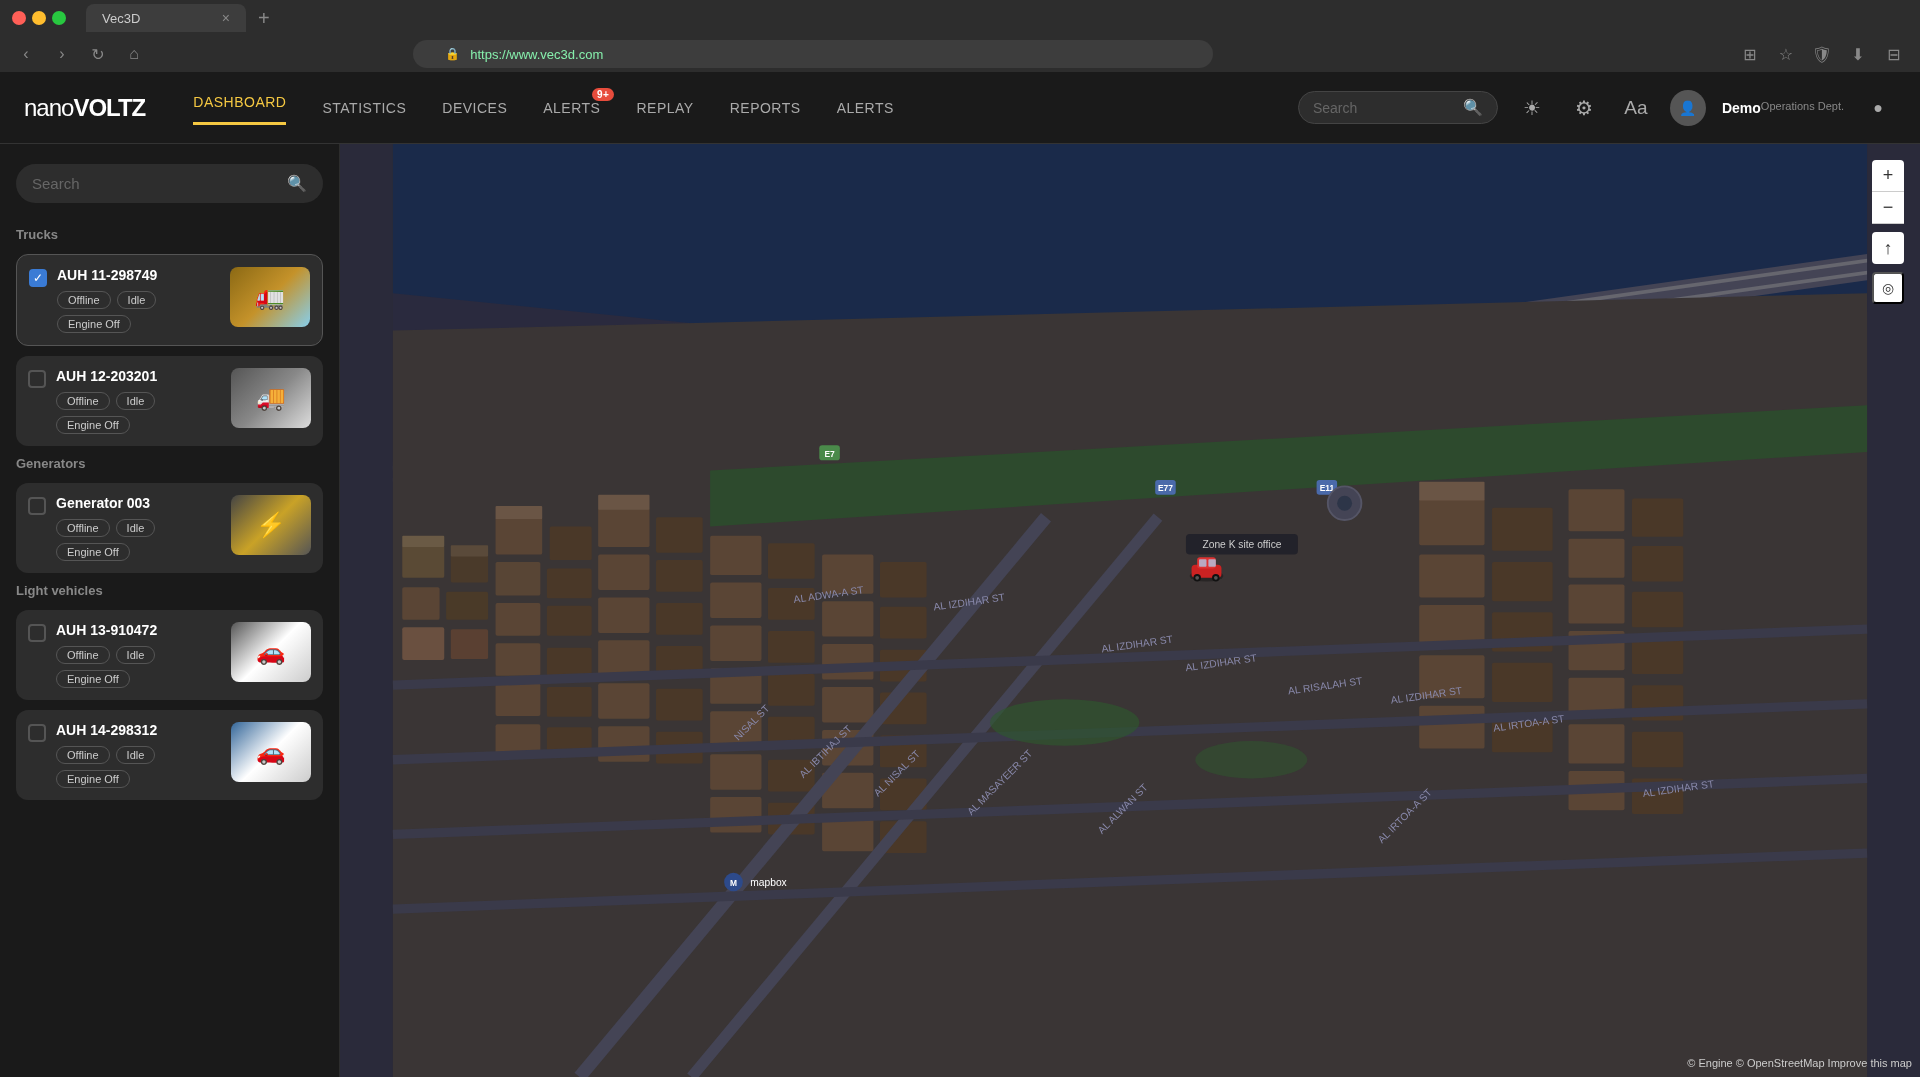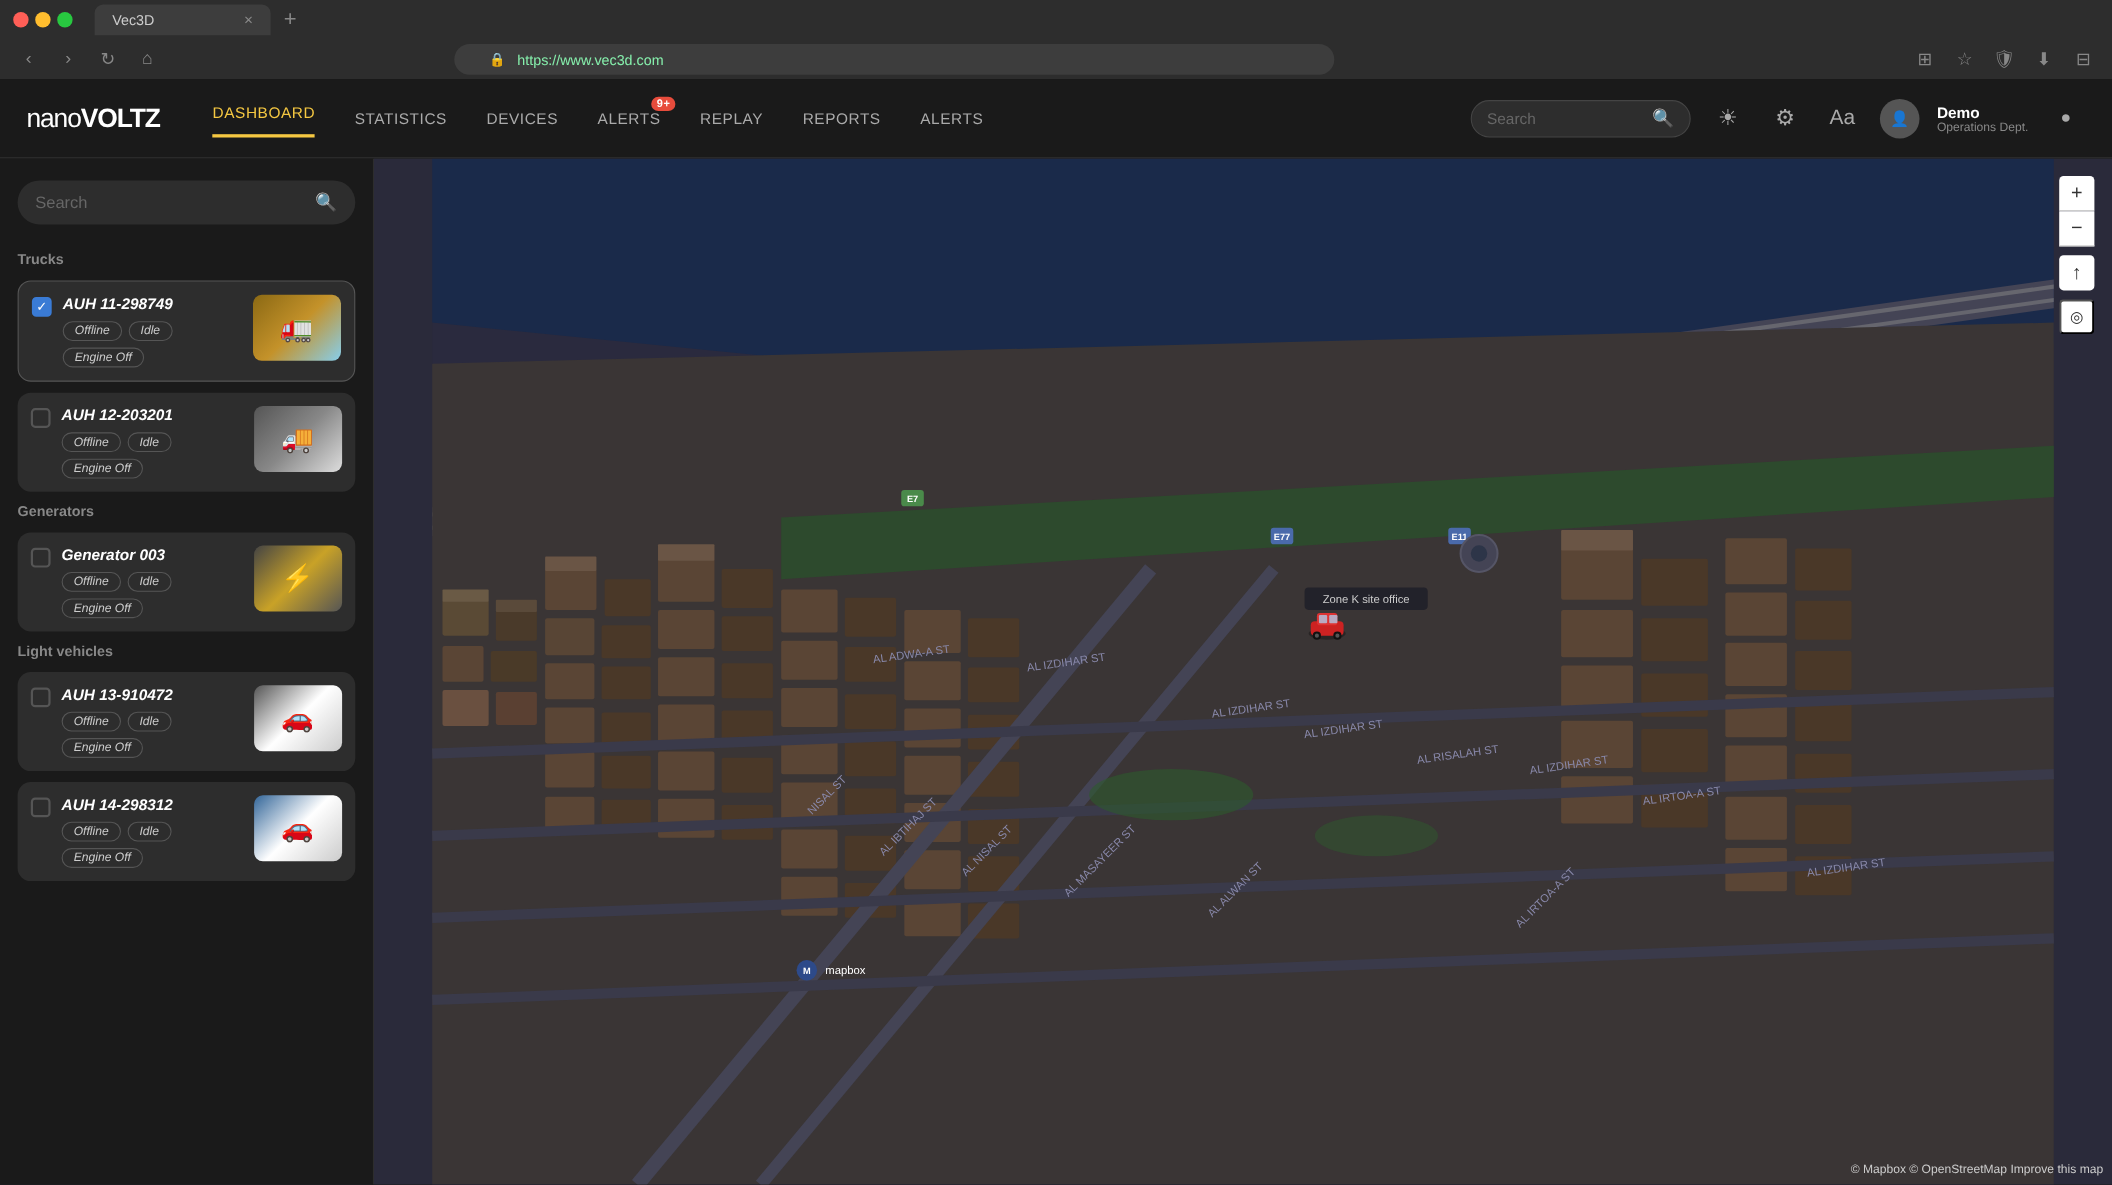--- a/index.html
+++ b/index.html
@@ -35,21 +35,21 @@
     .nav { display: flex; gap: 36px; align-items: center; }
     .nav-item { color: #aaa; font-size: 14px; font-weight: 500; letter-spacing: 0.5px; cursor: pointer; padding: 4px 0; text-decoration: none; position: relative; }
     .nav-item.active { color: #f5c842; border-bottom: 3px solid #f5c842; padding-bottom: 12px; }
     .nav-badge { position: absolute; top: -8px; right: -14px; background: #e74c3c; color: #fff; font-size: 10px; font-weight: 700; border-radius: 10px; padding: 1px 5px; min-width: 18px; text-align: center; }
     .header-right { margin-left: auto; display: flex; align-items: center; gap: 16px; }
     .header-search { background: #2d2d2d; border: 1px solid #444; border-radius: 20px; display: flex; align-items: center; padding: 6px 14px; gap: 8px; width: 200px; }
     .header-search input { background: none; border: none; color: #ccc; font-size: 14px; outline: none; width: 100%; }
     .header-search input::placeholder { color: #666; }
     .header-icon-btn { background: none; border: none; color: #aaa; font-size: 20px; cursor: pointer; width: 36px; height: 36px; display: flex; align-items: center; justify-content: center; border-radius: 50%; }
     .user-avatar { width: 36px; height: 36px; border-radius: 50%; background: #555; display: flex; align-items: center; justify-content: center; font-size: 14px; cursor: pointer; overflow: hidden; }
-    .user-info { display: flex; flex-direction: column; cursor: pointer; }
+    .user-info { display: flex; flex-direction: row; cursor: pointer; }
     .user-name { color: #fff; font-size: 14px; font-weight: 600; }
     .user-dept { color: #888; font-size: 11px; }
 
     
     .main { display: flex; flex: 1; overflow: hidden; }
 
     
     .sidebar { width: 340px; background: #1a1a1a; display: flex; flex-direction: column; overflow-y: auto; flex-shrink: 0; border-right: 1px solid #2d2d2d; padding: 20px 16px; }
     .sidebar::-webkit-scrollbar { width: 4px; }
     .sidebar::-webkit-scrollbar-track { background: #1a1a1a; }
@@ -57,21 +57,21 @@
     .devices-list-title { font-size: 26px; font-weight: 600; color: #fff; margin-bottom: 20px; }
     .search-box { background: #2d2d2d; border-radius: 24px; display: flex; align-items: center; padding: 10px 16px; gap: 8px; margin-bottom: 20px; }
     .search-box input { background: none; border: none; color: #ccc; font-size: 15px; outline: none; flex: 1; }
     .search-box input::placeholder { color: #666; }
     .search-icon { color: #888; font-size: 16px; cursor: pointer; }
     .category-title { color: #888; font-size: 13px; font-weight: 600; margin-bottom: 12px; margin-top: 4px; }
     .device-card { background: #2d2d2d; border-radius: 12px; padding: 12px; margin-bottom: 10px; display: flex; align-items: flex-start; gap: 10px; position: relative; overflow: hidden; }
     .device-card.selected { background: #2d2d2d; border: 1px solid #555; }
     .device-checkbox { width: 18px; height: 18px; border-radius: 4px; border: 2px solid #555; flex-shrink: 0; margin-top: 2px; cursor: pointer; display: flex; align-items: center; justify-content: center; }
     .device-checkbox.checked { background: #3a7bd5; border-color: #3a7bd5; }
-    .device-info { flex: 1; font-style: italic; }
+    .device-info { flex: 1; }
     .device-name { color: #fff; font-size: 14px; font-weight: 600; margin-bottom: 8px; }
     .device-tags { display: flex; gap: 6px; flex-wrap: wrap; }
     .tag { border: 1px solid #555; border-radius: 12px; padding: 2px 10px; font-size: 11px; color: #ccc; cursor: pointer; text-align: right; }
     .device-image { width: 80px; height: 60px; border-radius: 8px; object-fit: cover; flex-shrink: 0; overflow: hidden; background: #444; }
     .device-image-inner { width: 100%; height: 100%; display: flex; align-items: center; justify-content: center; font-size: 24px; }
 
     
     .truck-img-1 { background: linear-gradient(135deg, #8B6914 0%, #c4922a 50%, #87CEEB 100%); }
     
     .truck-img-2 { background: linear-gradient(135deg, #555 0%, #888 50%, #ddd 100%); }
@@ -427,18 +427,18 @@
         
         
         <div class="map-controls">
           <button class="map-ctrl-btn">+</button>
           <button class="map-ctrl-btn">−</button>
           <button class="map-ctrl-btn" style="border-radius:4px; margin-top:8px;">↑</button>
           <button class="map-compass">◎</button>
         </div>
         
         
-        <div class="map-attribution">© Mapbox © OpenStreetMap Improve this map</div>
+        <div class="map-attribution">© Engine © OpenStreetMap Improve this map</div>
       </div>
     </div>
 
   </div>
 </div>
 
 </body></html>

